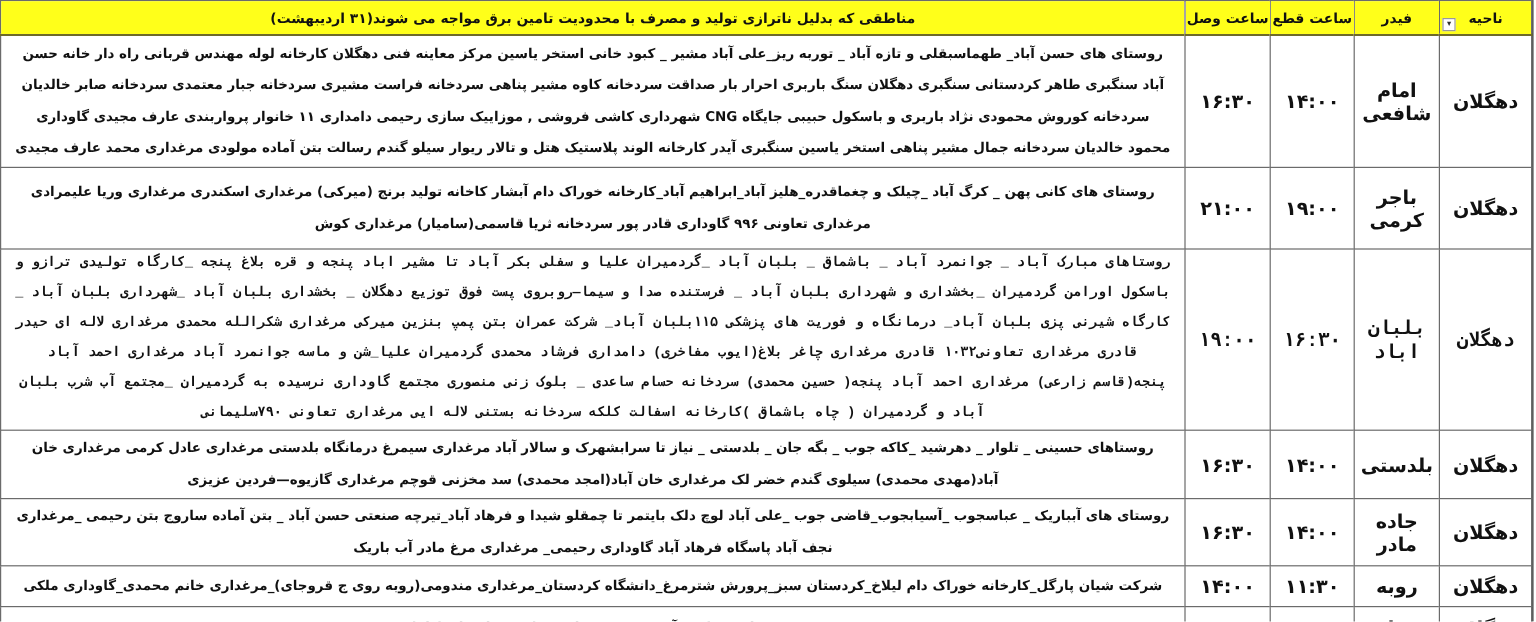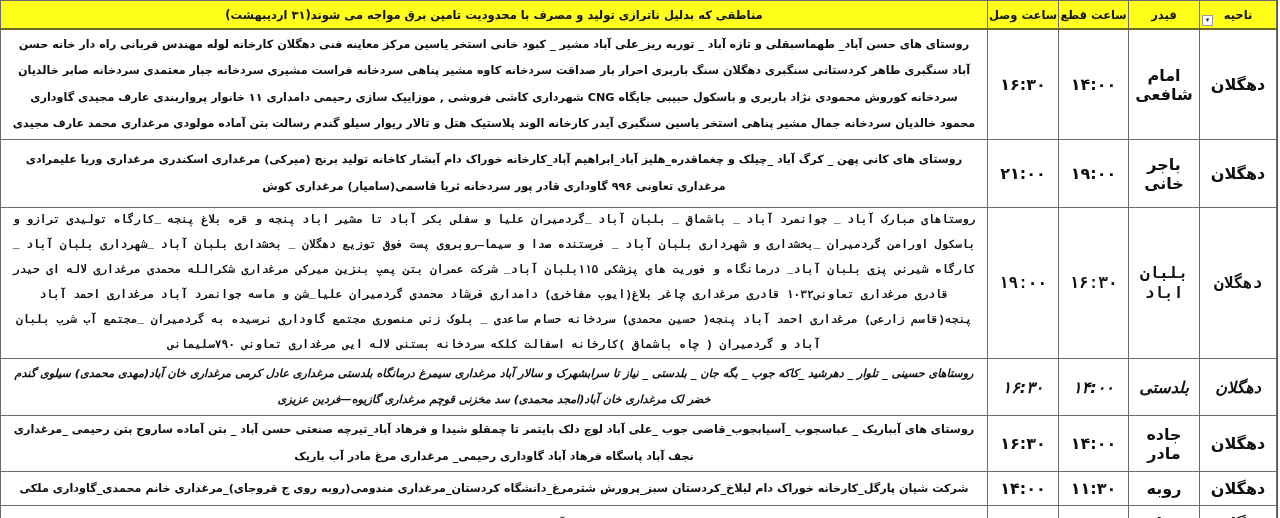--- a/index.html
+++ b/index.html
@@ -15,21 +15,21 @@
     td { font-size: 11.5px; margin-top: 29px; }
     td.desc { font-size: 11.2px; line-height: 26.5px; padding: 0 10px; text-align: center; }
     td.time { font-size: 16px; letter-spacing: 0.5px; }
     td.region, td.feeder { font-size: 16px; }
     .filter-icon { position: absolute; left: 2px; bottom: 2px; width: 9px; height: 9px;
                    background: #fff; border: 1px solid #999; font-size: 7px; line-height: 9px;
                    color: #333; font-weight: normal; text-align: center; }
     tr.r1 td { height: 109px; }
     tr.r2 td { height: 67px; text-align: center; }
     tr.r3 td { height: 128px; font-family: Liberation Mono, monospace; }
-    tr.r4 td { height: 56px; font-style: italic; }
+    tr.r4 td { height: 56px; }
     tr.r5 td { height: 55px; }
     tr.r6 td { height: 33px; }
     tr.r7 td { height: 35px; }
     td.desc.single { line-height: 20px; }
   </style>
 </head>
 <body>
 
 <div class="sheet">
   <table>
@@ -55,21 +55,21 @@
     <tbody>
       <tr class="r1">
         <td class="region">دهگلان</td>
         <td class="feeder">امام شافعی</td>
         <td class="time">۱۴:۰۰</td>
         <td class="time">۱۶:۳۰</td>
         <td class="desc">روستای های حسن آباد_ طهماسبقلی و تازه آباد _ توربه ریز_علی آباد مشیر _ کبود خانی استخر یاسین  مرکز معاینه فنی دهگلان  کارخانه لوله مهندس قربانی راه دار خانه حسن آباد سنگبری طاهر کردستانی سنگبری دهگلان سنگ باربری احرار بار صداقت  سردخانه کاوه مشیر پناهی سردخانه فراست مشیری سردخانه جبار  معتمدی سردخانه صابر خالدیان سردخانه کوروش محمودی نژاد باربری و باسکول حبیبی جایگاه CNG شهرداری کاشی فروشی , موزاییک سازی رحیمی   دامداری ۱۱ خانوار پرواربندی عارف مجیدی گاوداری محمود خالدیان سردخانه جمال مشیر پناهی استخر یاسین  سنگبری آیدر کارخانه الوند پلاستیک  هتل و تالار ریوار سیلو گندم رسالت  بتن آماده مولودی  مرغداری محمد عارف مجیدی</td>
       </tr>
       <tr class="r2">
         <td class="region">دهگلان</td>
-        <td class="feeder">باجر خانی</td>
+        <td class="feeder">باجر کرمی</td>
         <td class="time">۱۹:۰۰</td>
         <td class="time">۲۱:۰۰</td>
         <td class="desc">روستای های کانی پهن _ کرگ آباد _چیلک و چغماقدره_هلیز آباد_ابراهیم آباد_کارخانه خوراک دام آبشار  کاخانه تولید برنج (میرکی) مرغداری اسکندری مرغداری وریا علیمرادی مرغداری تعاونی ۹۹۶ گاوداری قادر پور سردخانه ثریا قاسمی(سامیار) مرغداری کوش</td>
       </tr>
       <tr class="r3">
         <td class="region">دهگلان</td>
         <td class="feeder">بلبان اباد</td>
         <td class="time">۱۶:۳۰</td>
         <td class="time">۱۹:۰۰</td>
         <td class="desc" style="line-height:25px">روستاهای مبارک آباد _ جوانمرد آباد _ باشماق _ بلبان آباد _گردمیران علیا و سفلی بکر آباد تا مشیر اباد پنجه و قره بلاغ پنجه  _کارگاه تولیدی ترازو و باسکول اورامن گردمیران _بخشداری و شهرداری بلبان آباد _ فرستنده صدا و سیما—روبروی پست فوق توزیع دهگلان  _ بخشداری بلبان آباد  _شهرداری بلبان آباد _ کارگاه شیرنی پزی بلبان آباد_ درمانگاه و فوریت های پزشکی ۱۱۵بلبان آباد_ شرکت عمران بتن پمپ بنزین میرکی مرغداری شکرالله محمدی  مرغداری لاله ای حیدر قادری مرغداری تعاونی۱۰۳۲ قادری مرغداری چاغر بلاغ(ایوب مفاخری) دامداری فرشاد محمدی  گردمیران علیا_شن و ماسه جوانمرد آباد مرغداری احمد آباد پنجه(قاسم زارعی) مرغداری احمد آباد پنجه( حسین محمدی) سردخانه حسام ساعدی _ بلوک زنی منصوری  مجتمع گاوداری نرسیده به گردمیران _مجتمع آب شرب بلبان آباد و گردمیران ( چاه باشماق )کارخانه اسفالت کلکه سردخانه بستنی لاله ایی مرغداری تعاونی ۷۹۰سلیمانی</td>

